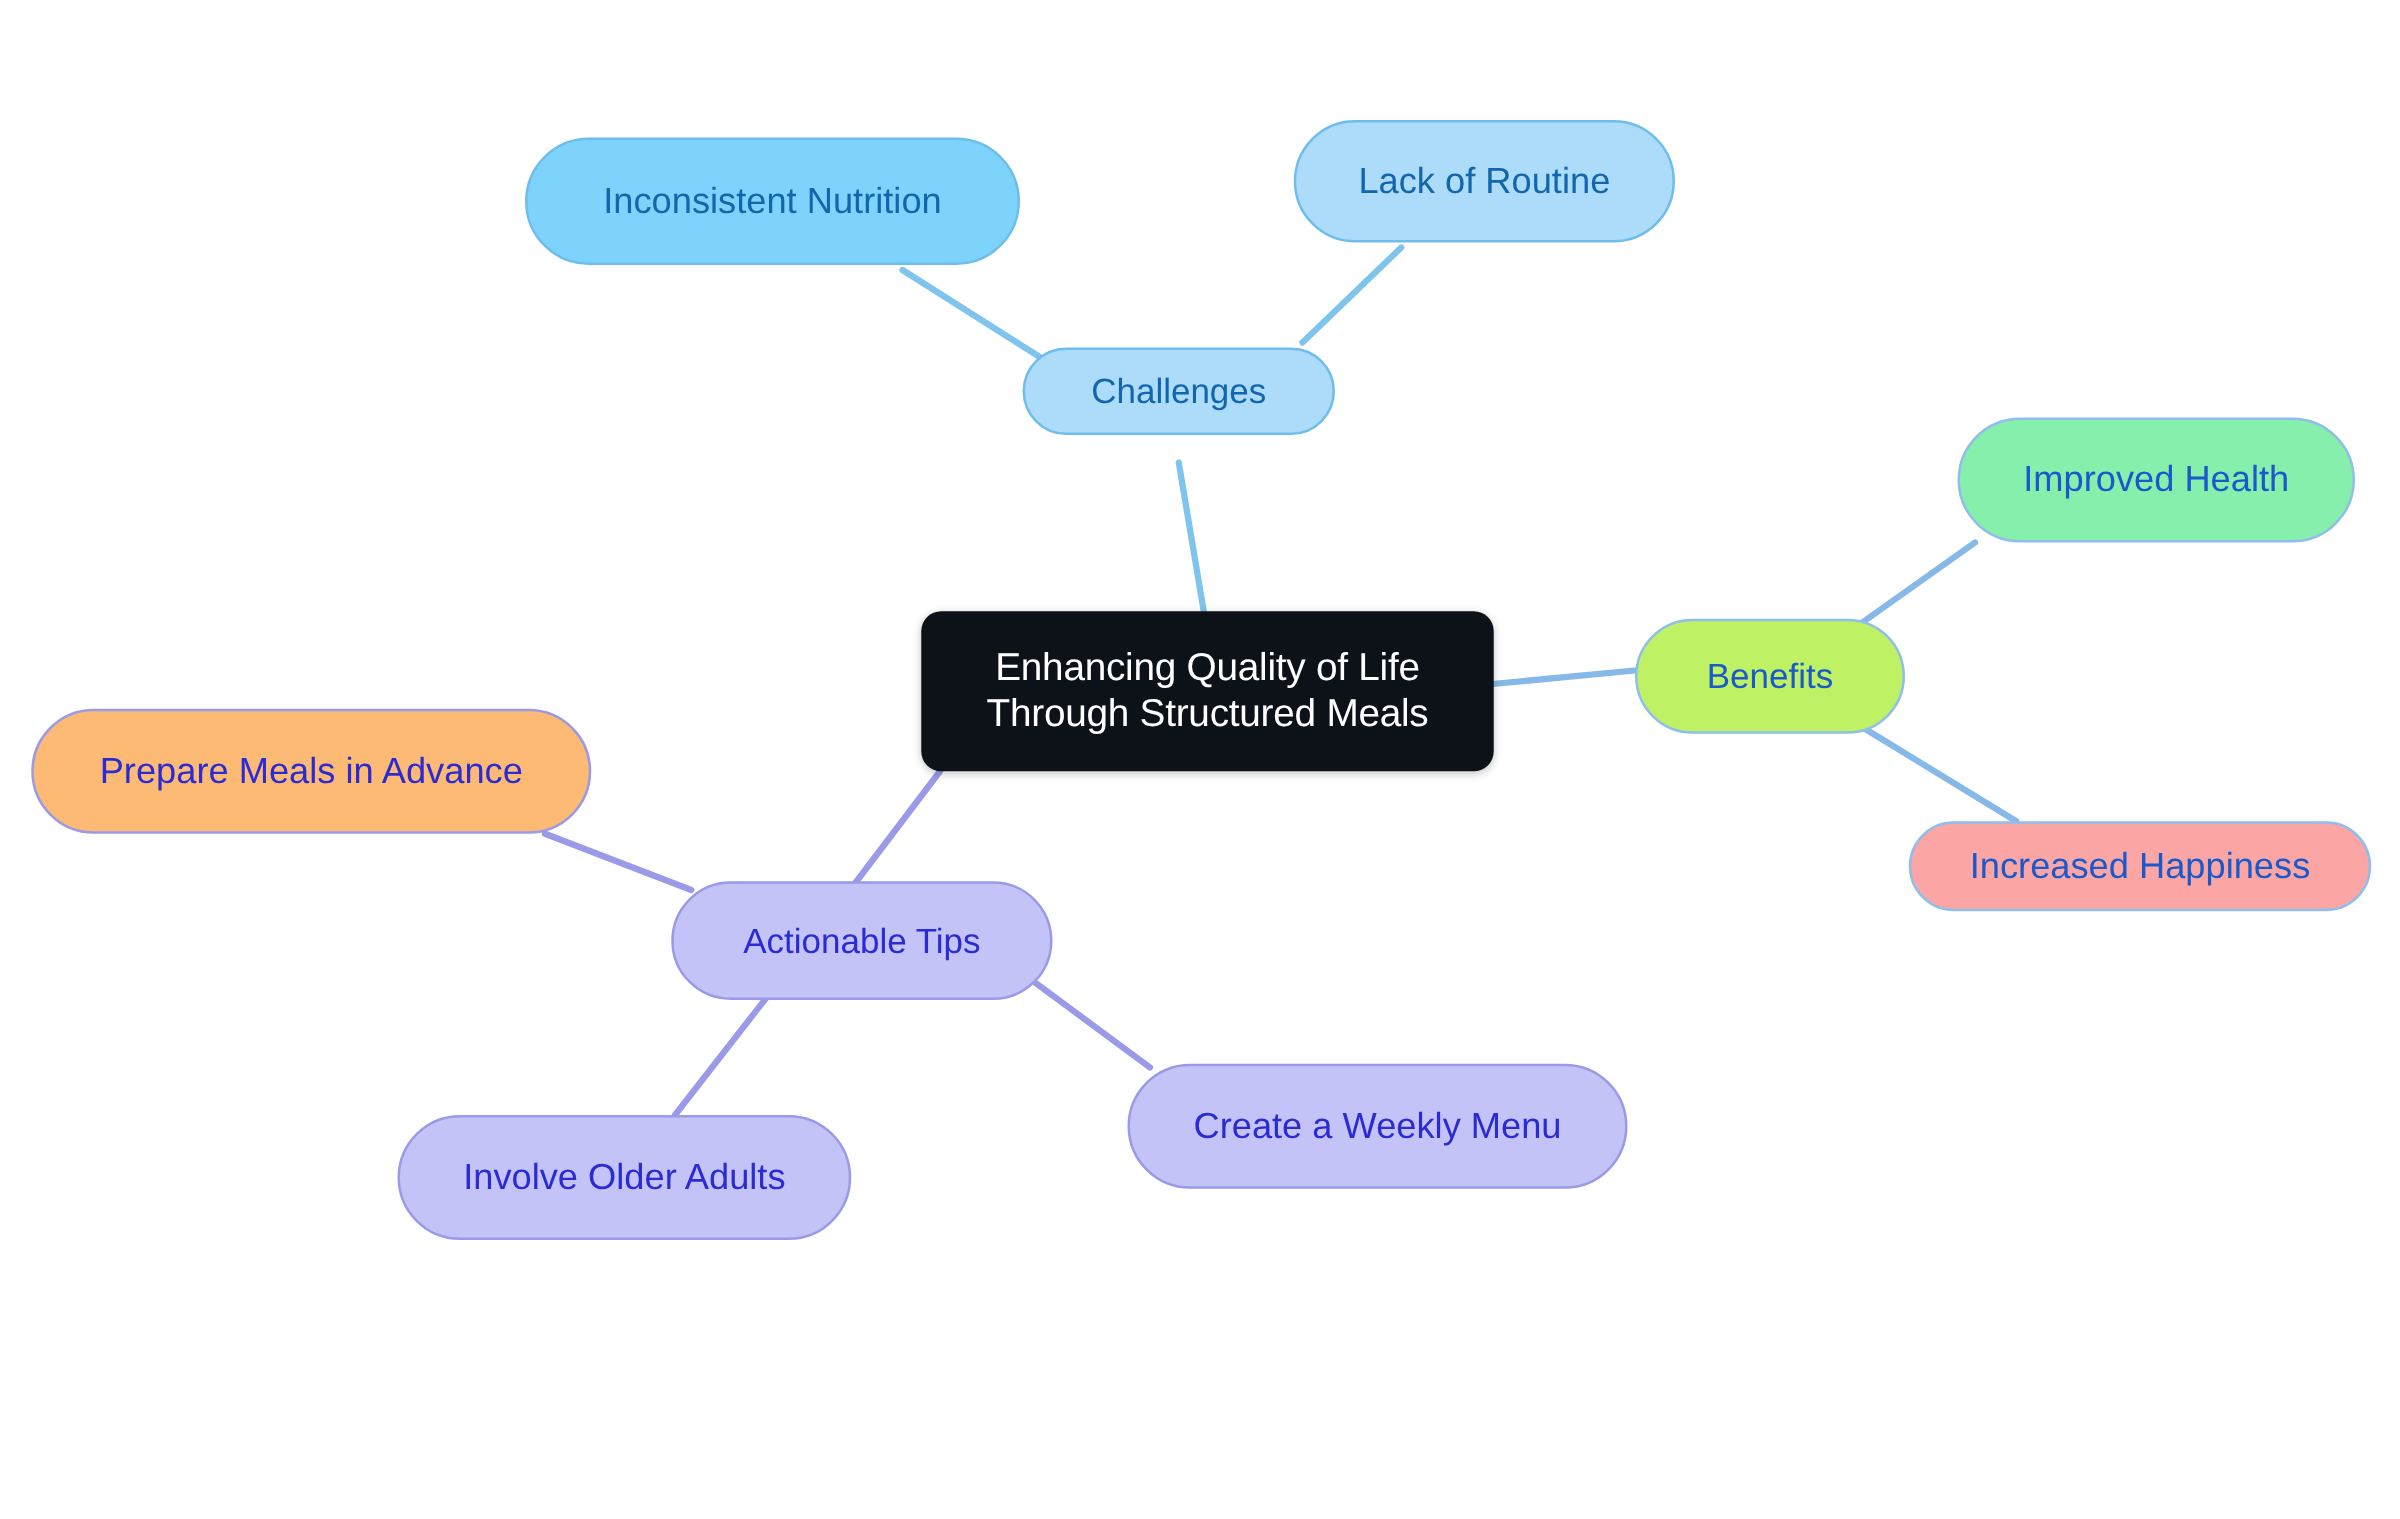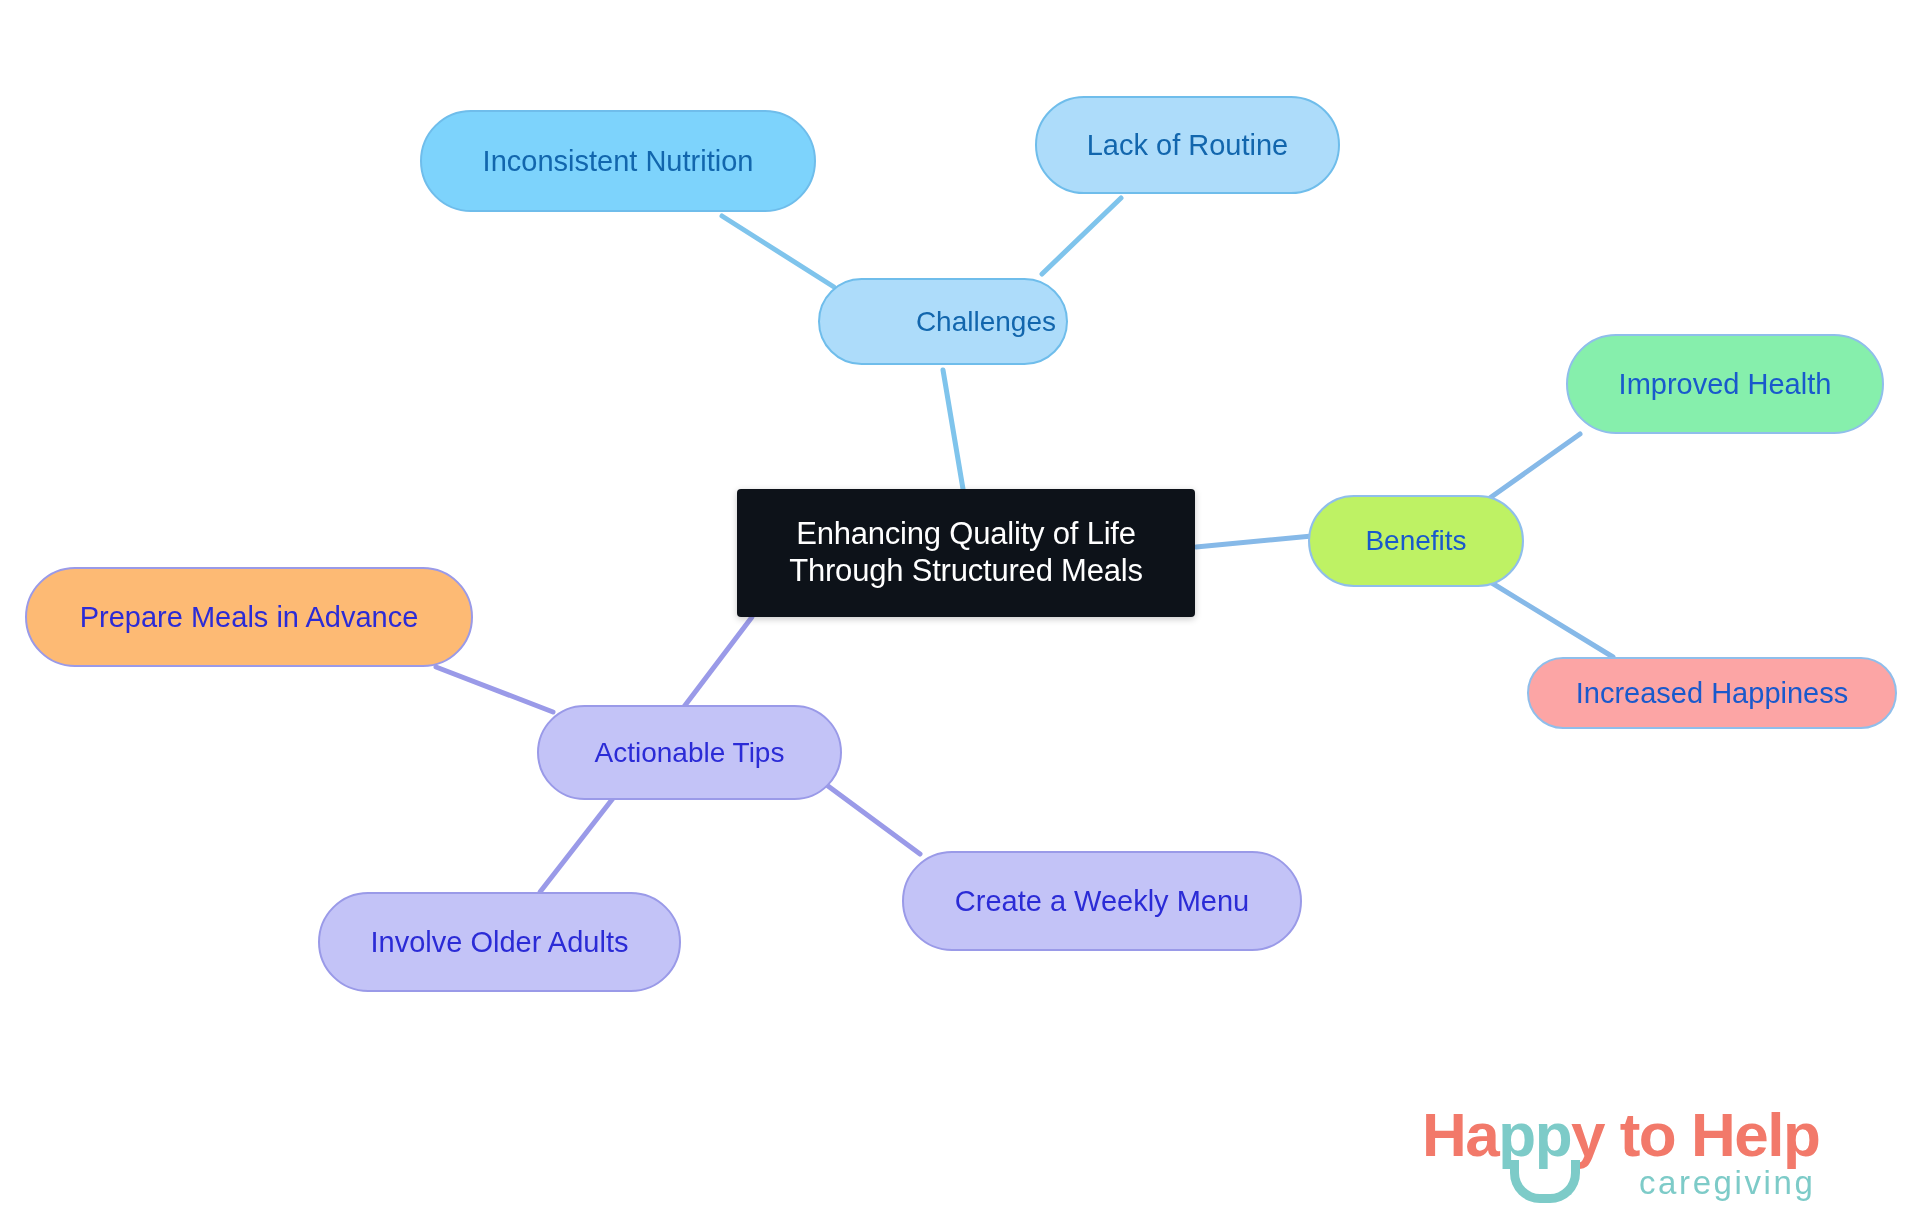--- a/index.html
+++ b/index.html
@@ -41,21 +41,21 @@
     text-align: center;
     border-radius: 999px;
     border-style: solid;
     border-width: 2px;
     line-height: 1.18;
     white-space: pre-line;
     padding: 0 10px;
   }
 
   .node-root {
-    border-radius: 4px;
+    border-radius: 16px;
     border-width: 0;
     box-shadow: 0 2px 7px rgba(0,0,0,0.22);
     font-size: 31px;
     letter-spacing: -0.2px;
   }
 
   .node-branch {
     font-size: 28px;
   }
 
@@ -115,33 +115,26 @@
       <line x1="1487" y1="580" x2="1613" y2="657" stroke="#86B9E8" stroke-width="5" stroke-linecap="round"></line>
       <line x1="752" y1="617" x2="680" y2="712" stroke="#9A9AE8" stroke-width="5" stroke-linecap="round"></line>
       <line x1="553" y1="712" x2="436" y2="667" stroke="#9A9AE8" stroke-width="5" stroke-linecap="round"></line>
       <line x1="614" y1="797" x2="540" y2="892" stroke="#9A9AE8" stroke-width="5" stroke-linecap="round"></line>
       <line x1="828" y1="786" x2="920" y2="854" stroke="#9A9AE8" stroke-width="5" stroke-linecap="round"></line>
     </svg>
 
   <div id="nodes">
       <div class="node node-root" style="left: 737px; top: 489px; width: 458px; height: 128px; background: rgb(13, 18, 25); color: rgb(255, 255, 255);"><span>Enhancing Quality of Life
 Through Structured Meals</span></div>
-      <div class="node node-branch" style="left: 818px; top: 278px; width: 250px; height: 87px; background: rgb(173, 220, 250); color: rgb(18, 102, 173); border-color: rgb(111, 189, 235); justify-content: flex-end;"><span>Challenges</span></div>
+      <div class="node node-branch" style="left: 818px; top: 278px; width: 250px; height: 70px; background: rgb(173, 220, 250); color: rgb(18, 102, 173); border-color: rgb(111, 189, 235);"><span>Challenges</span></div>
       <div class="node node-leaf" style="left: 420px; top: 110px; width: 396px; height: 102px; background: #7dd3fc; color: rgb(18, 102, 173); border-color: rgb(111, 189, 235);"><span>Inconsistent Nutrition</span></div>
       <div class="node node-leaf" style="left: 1035px; top: 96px; width: 305px; height: 98px; background: rgb(173, 220, 250); color: rgb(18, 102, 173); border-color: rgb(111, 189, 235);"><span>Lack of Routine</span></div>
       <div class="node node-branch" style="left: 1308px; top: 495px; width: 216px; height: 92px; background: #bef264; color: rgb(25, 89, 204); border-color: rgb(143, 190, 235);"><span>Benefits</span></div>
       <div class="node node-leaf" style="left: 1566px; top: 334px; width: 318px; height: 100px; background: #86efac; color: rgb(25, 89, 204); border-color: rgb(143, 190, 235);"><span>Improved Health</span></div>
       <div class="node node-leaf" style="left: 1527px; top: 657px; width: 370px; height: 72px; background: #fca5a5; color: rgb(25, 89, 204); border-color: rgb(143, 190, 235);"><span>Increased Happiness</span></div>
       <div class="node node-branch" style="left: 537px; top: 705px; width: 305px; height: 95px; background: rgb(195, 195, 247); color: rgb(43, 43, 214); border-color: rgb(154, 154, 232);"><span>Actionable Tips</span></div>
       <div class="node node-leaf" style="left: 25px; top: 567px; width: 448px; height: 100px; background: #fdba74; color: rgb(43, 43, 214); border-color: rgb(154, 154, 232);"><span>Prepare Meals in Advance</span></div>
       <div class="node node-leaf" style="left: 318px; top: 892px; width: 363px; height: 100px; background: rgb(195, 195, 247); color: rgb(43, 43, 214); border-color: rgb(154, 154, 232);"><span>Involve Older Adults</span></div>
       <div class="node node-leaf" style="left: 902px; top: 851px; width: 400px; height: 100px; background: rgb(195, 195, 247); color: rgb(43, 43, 214); border-color: rgb(154, 154, 232); text-align: right;"><span>Create a Weekly Menu</span></div>
     </div>
 
-  <div id="logo">
-    <div class="wordmark">
-      <span style="color: rgb(242, 121, 106);">Ha</span><span style="color: rgb(125, 203, 200);">pp</span><span style="color: rgb(242, 121, 106);">y to Help</span>
-    </div>
-    <div class="smile" style="border-color: transparent rgb(125, 203, 200) rgb(125, 203, 200);"></div>
-    <div class="sub" style="color: rgb(125, 203, 200);">caregiving</div>
-  </div>
 
 </div>
 
 </body></html>

